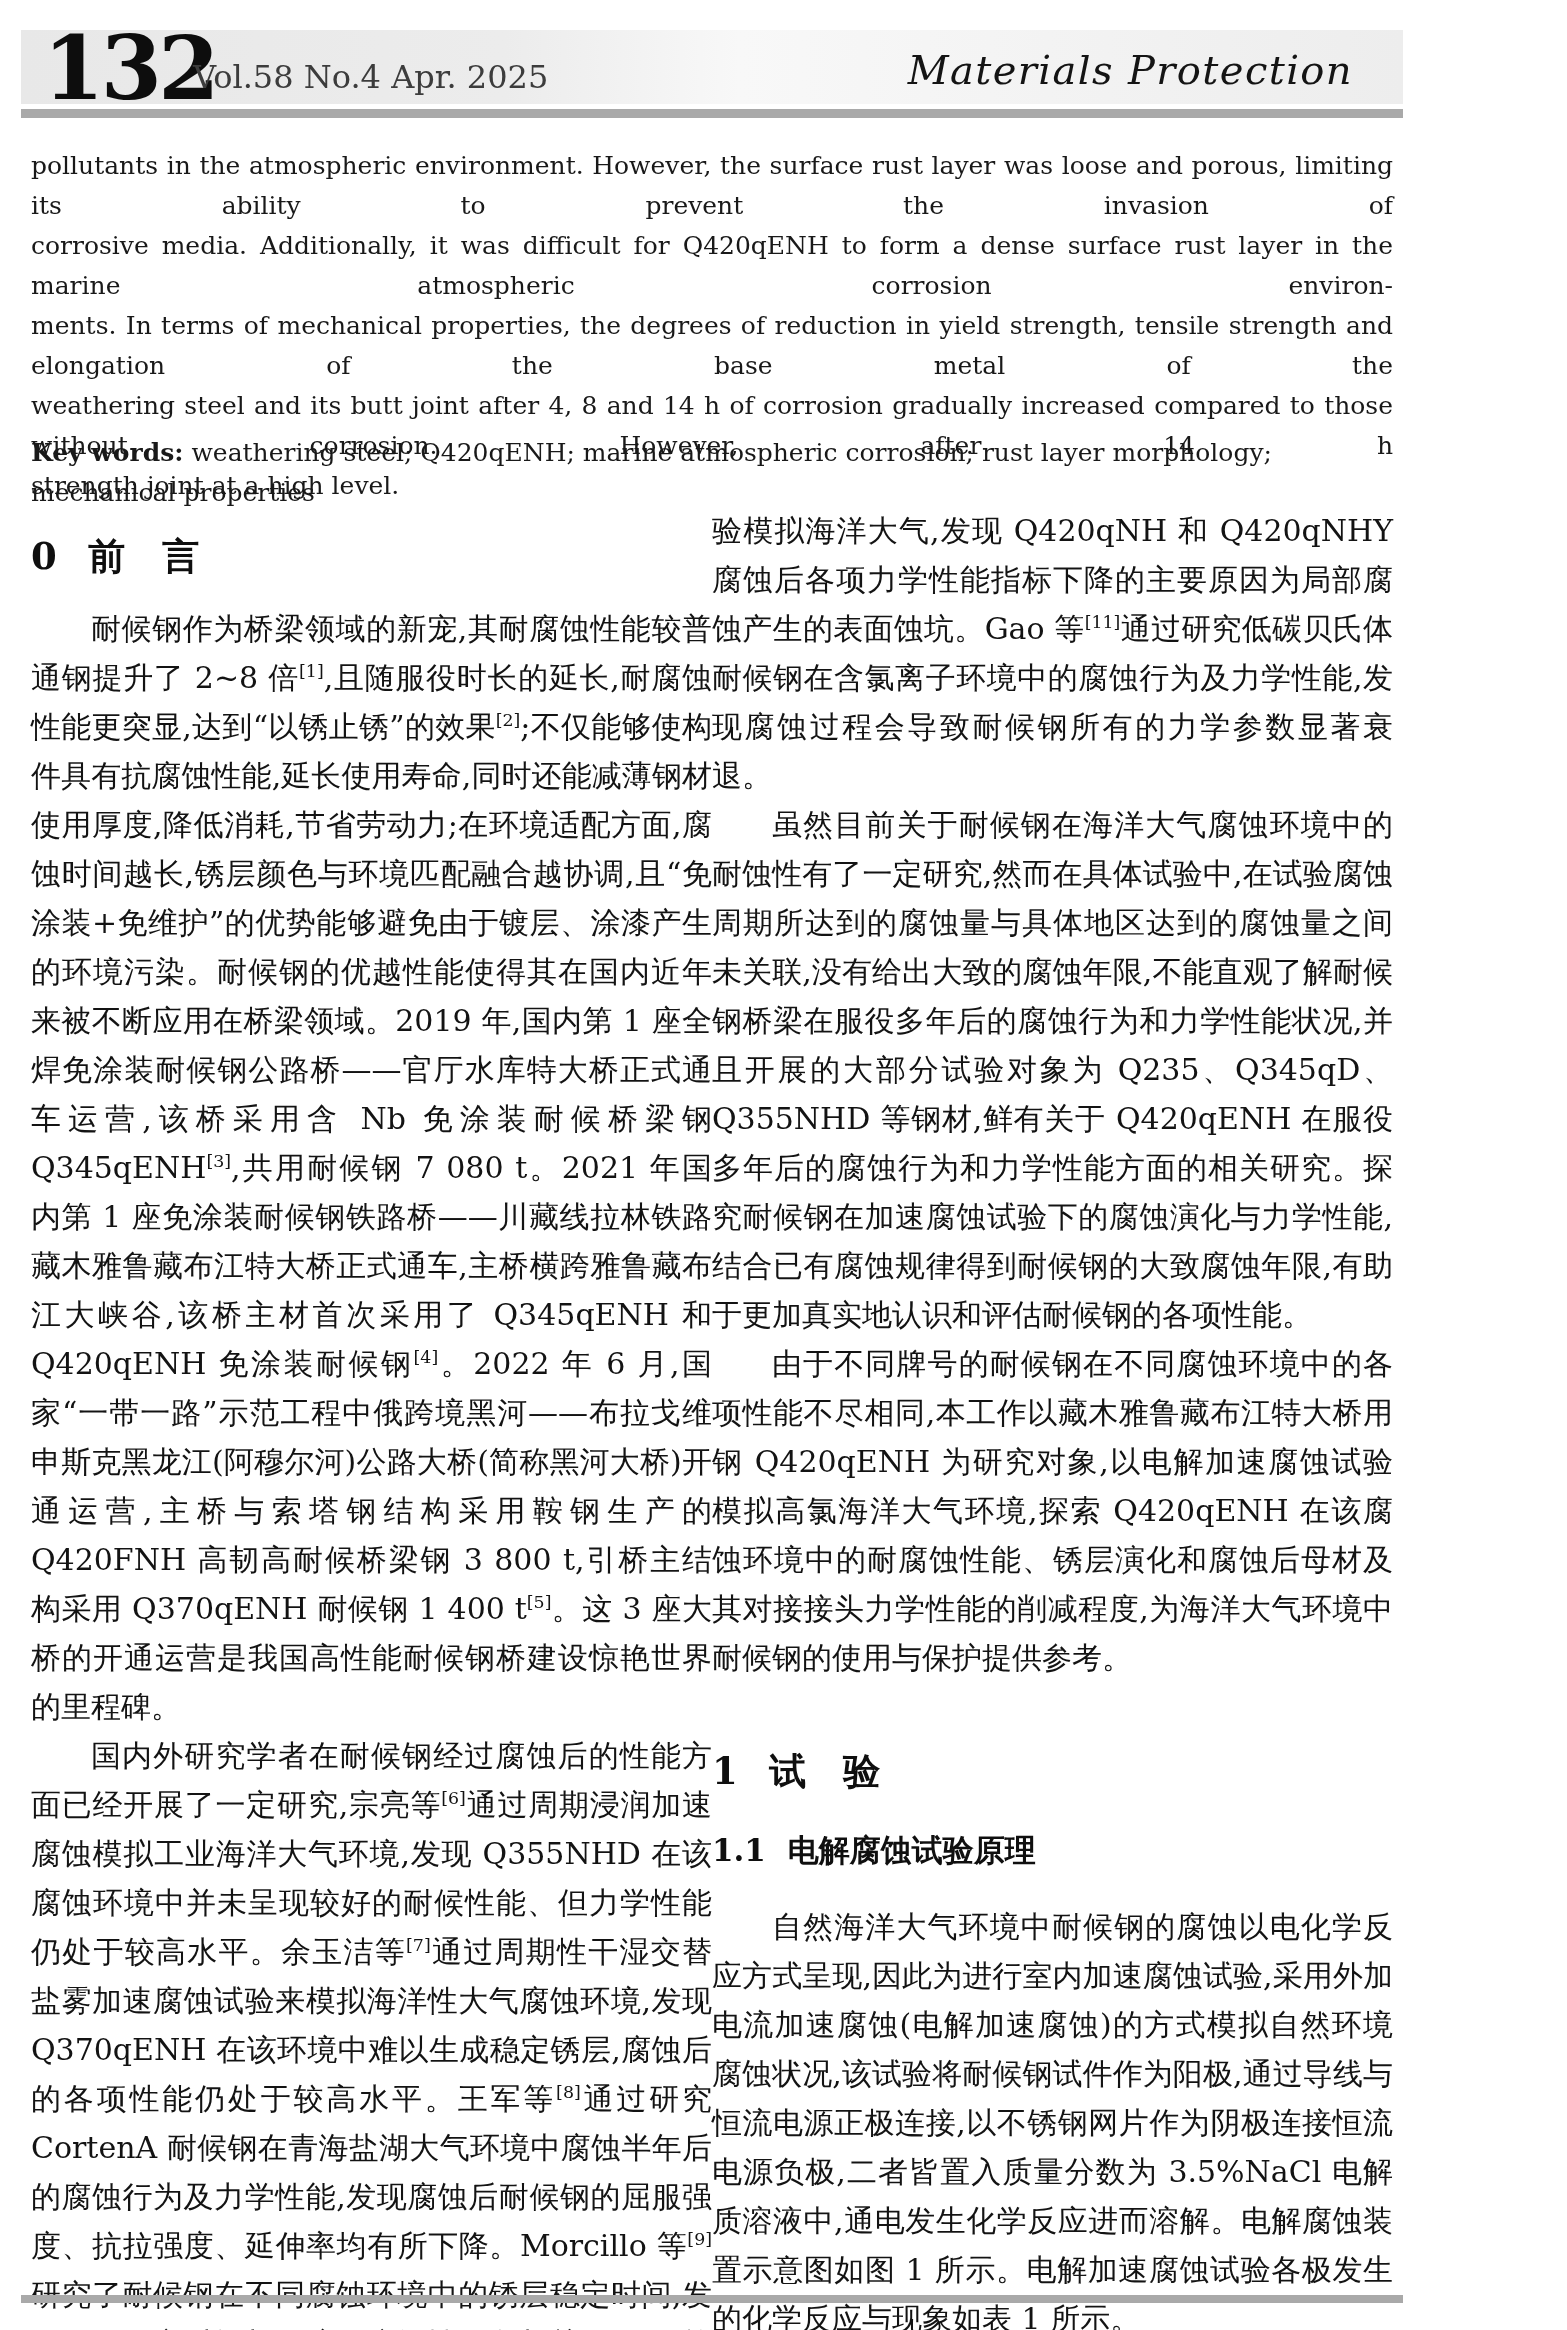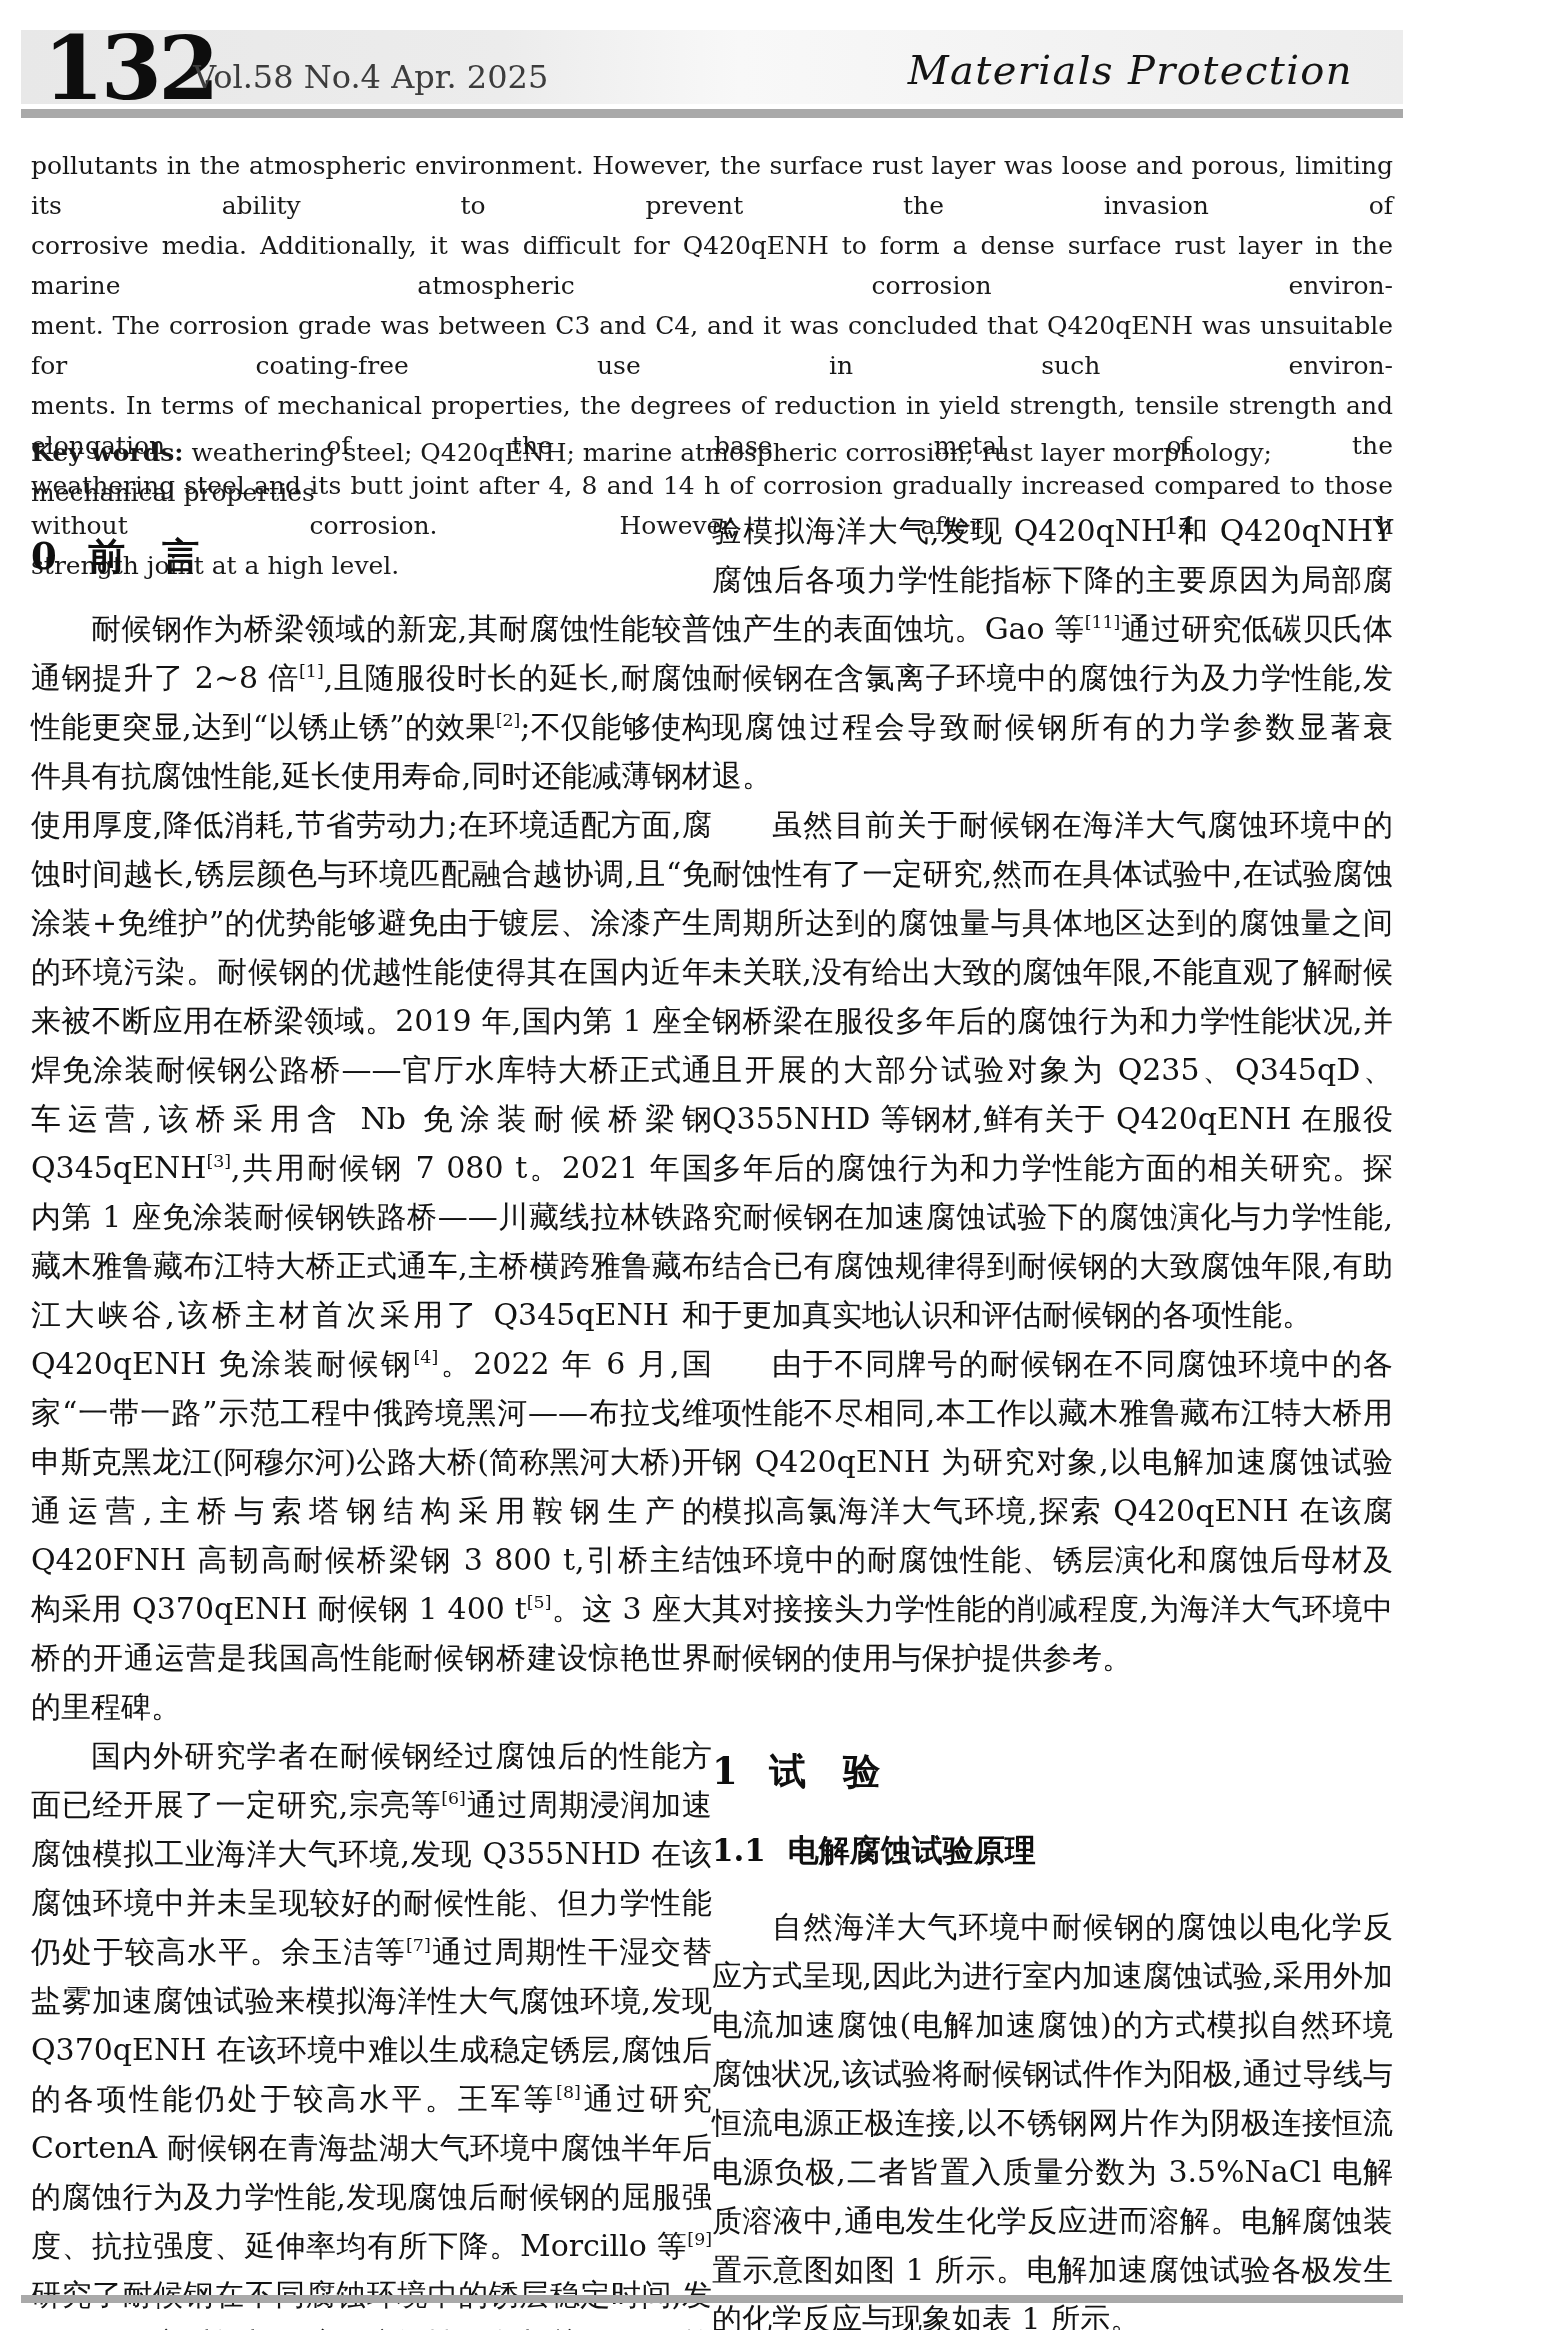--- a/index.html
+++ b/index.html
@@ -69,21 +69,20 @@
 
   <div class="header-bar"></div>
   <div class="page-number">132</div>
   <div class="issue-info">Vol.58 No.4 Apr. 2025</div>
   <div class="journal-name">Materials Protection</div>
   <div class="header-rule"></div>
 
   <div class="abstract">
     <div class="abs-line">pollutants in the atmospheric environment. However, the surface rust layer was loose and porous, limiting its ability to prevent the invasion of</div>
     <div class="abs-line">corrosive media. Additionally, it was difficult for Q420qENH to form a dense surface rust layer in the marine atmospheric corrosion environ-</div>
-    <div class="abs-line">ment. The corrosion grade was between C3 and C4, and it was concluded that Q420qENH was unsuitable for coating-free use in such environ-</div>
     <div class="abs-line">ments. In terms of mechanical properties, the degrees of reduction in yield strength, tensile strength and elongation of the base metal of the</div>
     <div class="abs-line">weathering steel and its butt joint after 4, 8 and 14 h of corrosion gradually increased compared to those without corrosion. However, after 14 h</div>
     <div class="abs-line last">strength joint at a high level.</div>
   </div>
 
   <div class="keywords">
     <span class="kw-label">Key words</span><span class="kw-label">:</span>
     <span>weathering steel; Q420qENH; marine atmospheric corrosion; rust layer morphology; mechanical properties</span>
   </div>
 

